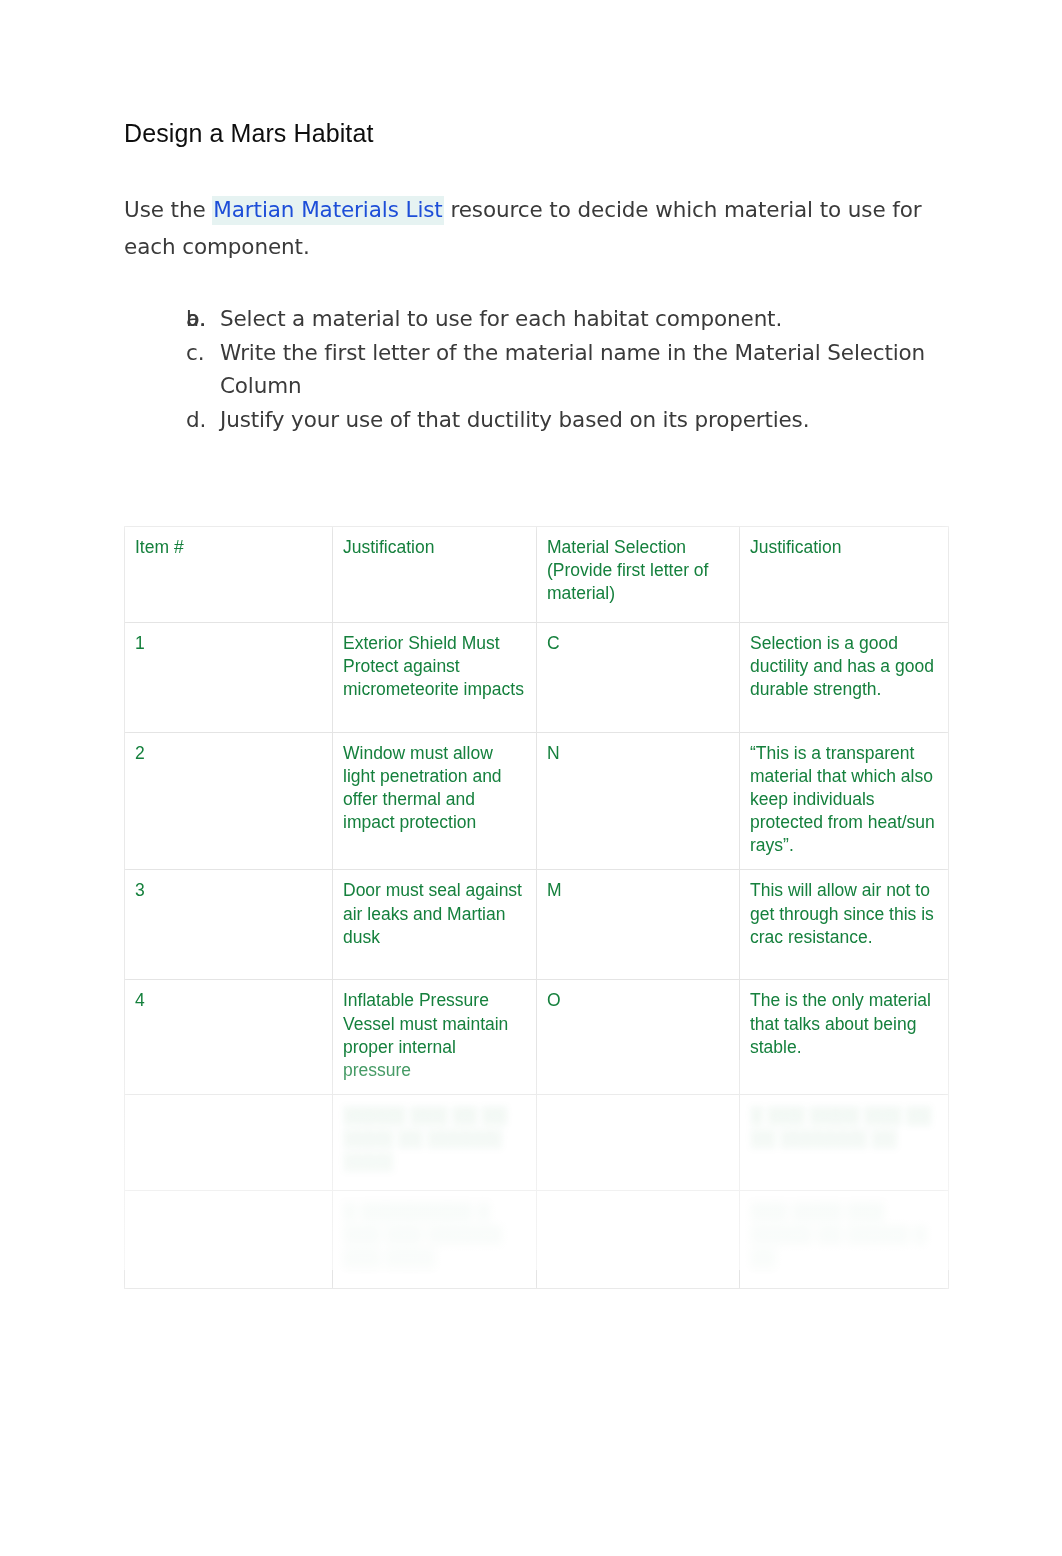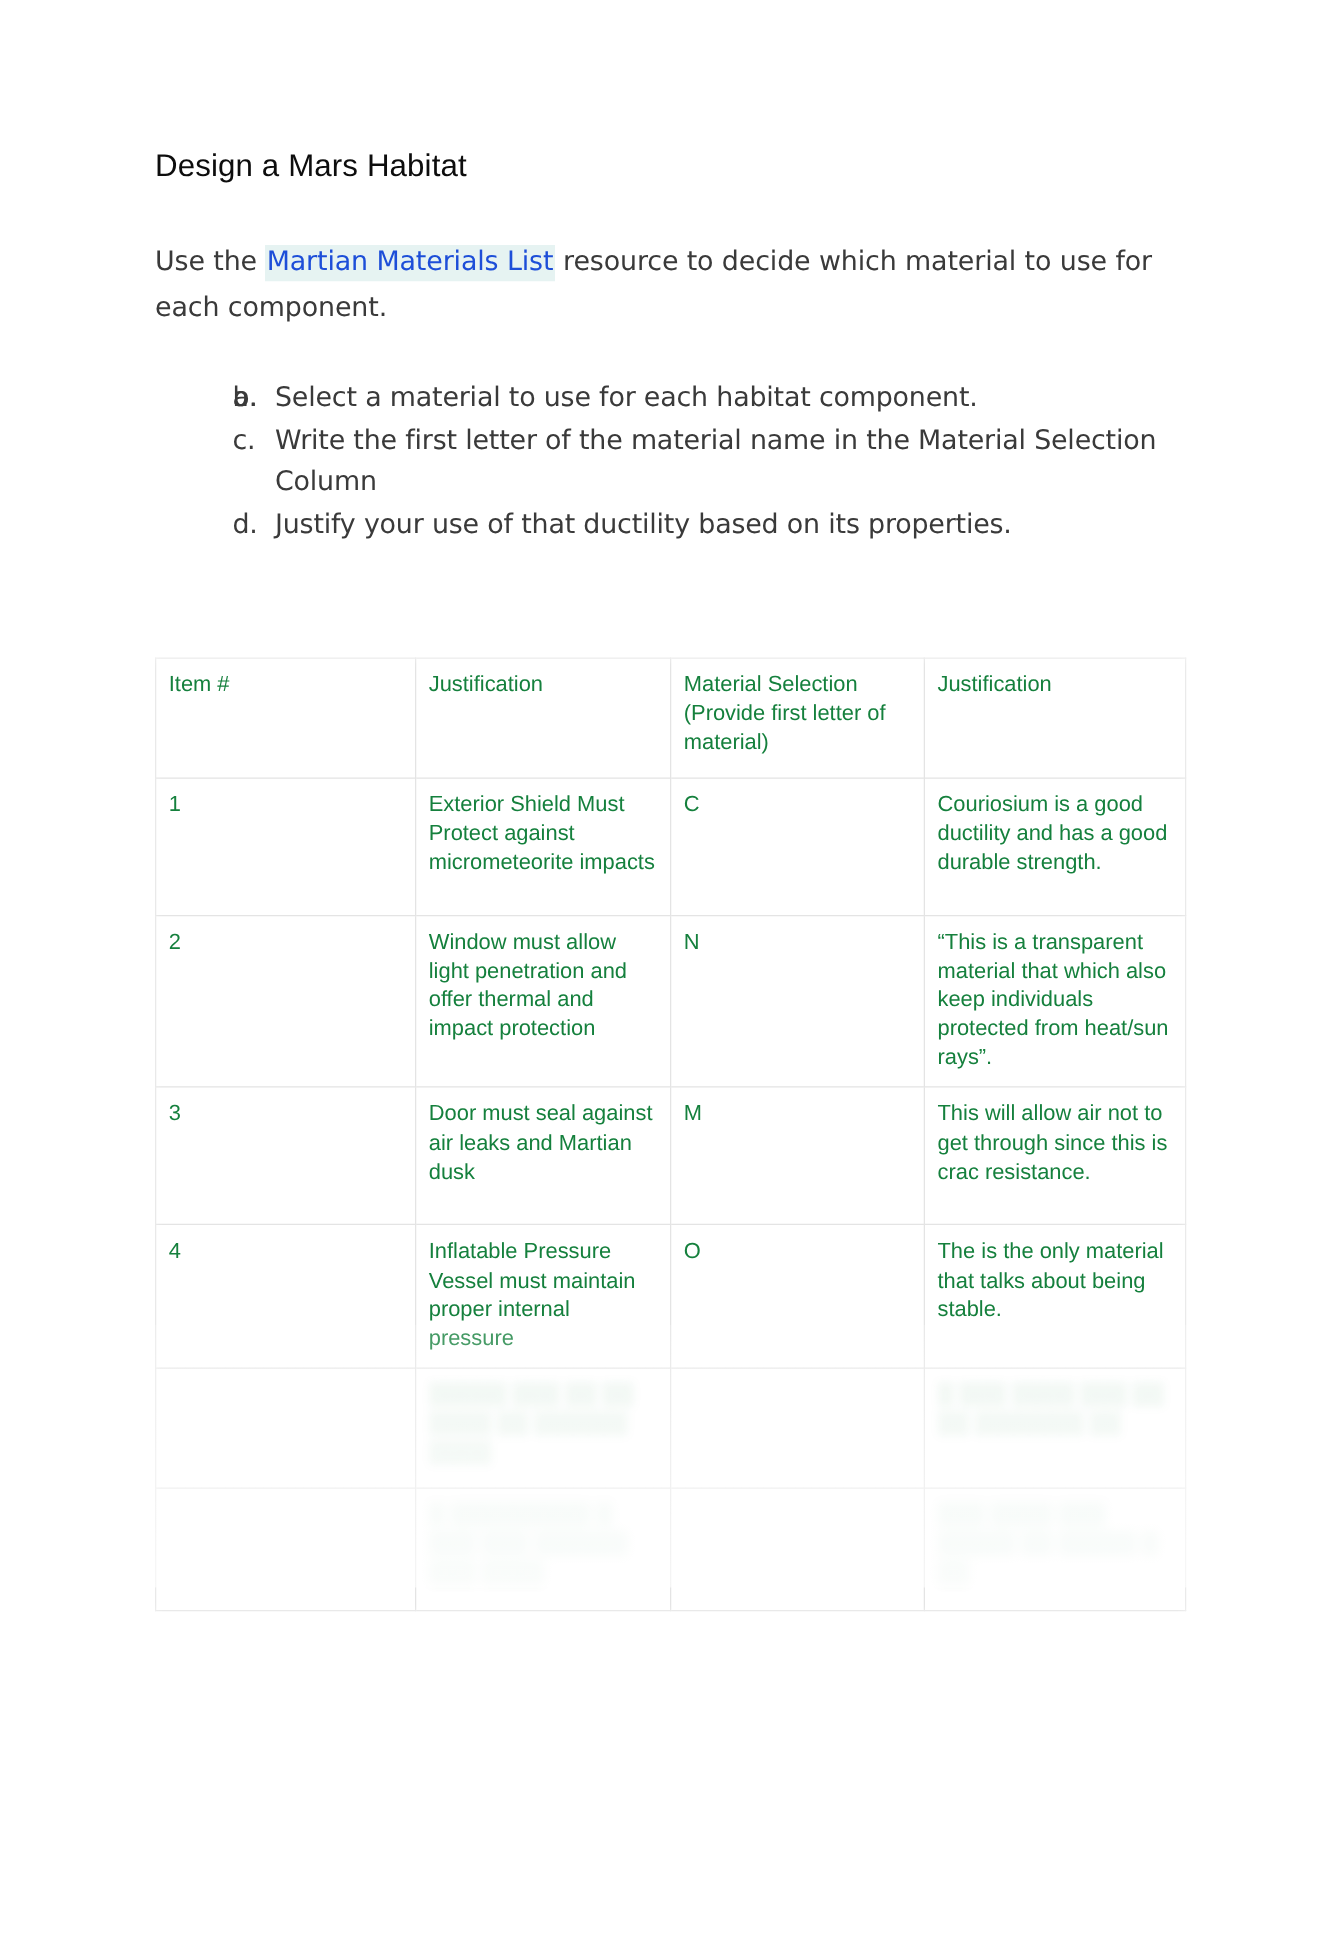--- a/index.html
+++ b/index.html
@@ -206,21 +206,21 @@
           <td>Item #</td>
           <td>Justification</td>
           <td>Material Selection (Provide first letter of material)</td>
           <td>Justification</td>
         </tr>
 
         <tr class="r-1">
           <td>1</td>
           <td>Exterior Shield Must Protect against micrometeorite impacts</td>
           <td>C</td>
-          <td>Couriosium is a good ductility and has a good durable strength.</td>
+          <td>Selection is a good ductility and has a good durable strength.</td>
         </tr>
 
         <tr class="r-2">
           <td>2</td>
           <td>Window must allow light penetration and offer thermal and impact protection</td>
           <td>N</td>
           <td>“This is a transparent material that which also keep individuals protected from heat/sun rays”.</td>
         </tr>
 
         <tr class="r-3">

